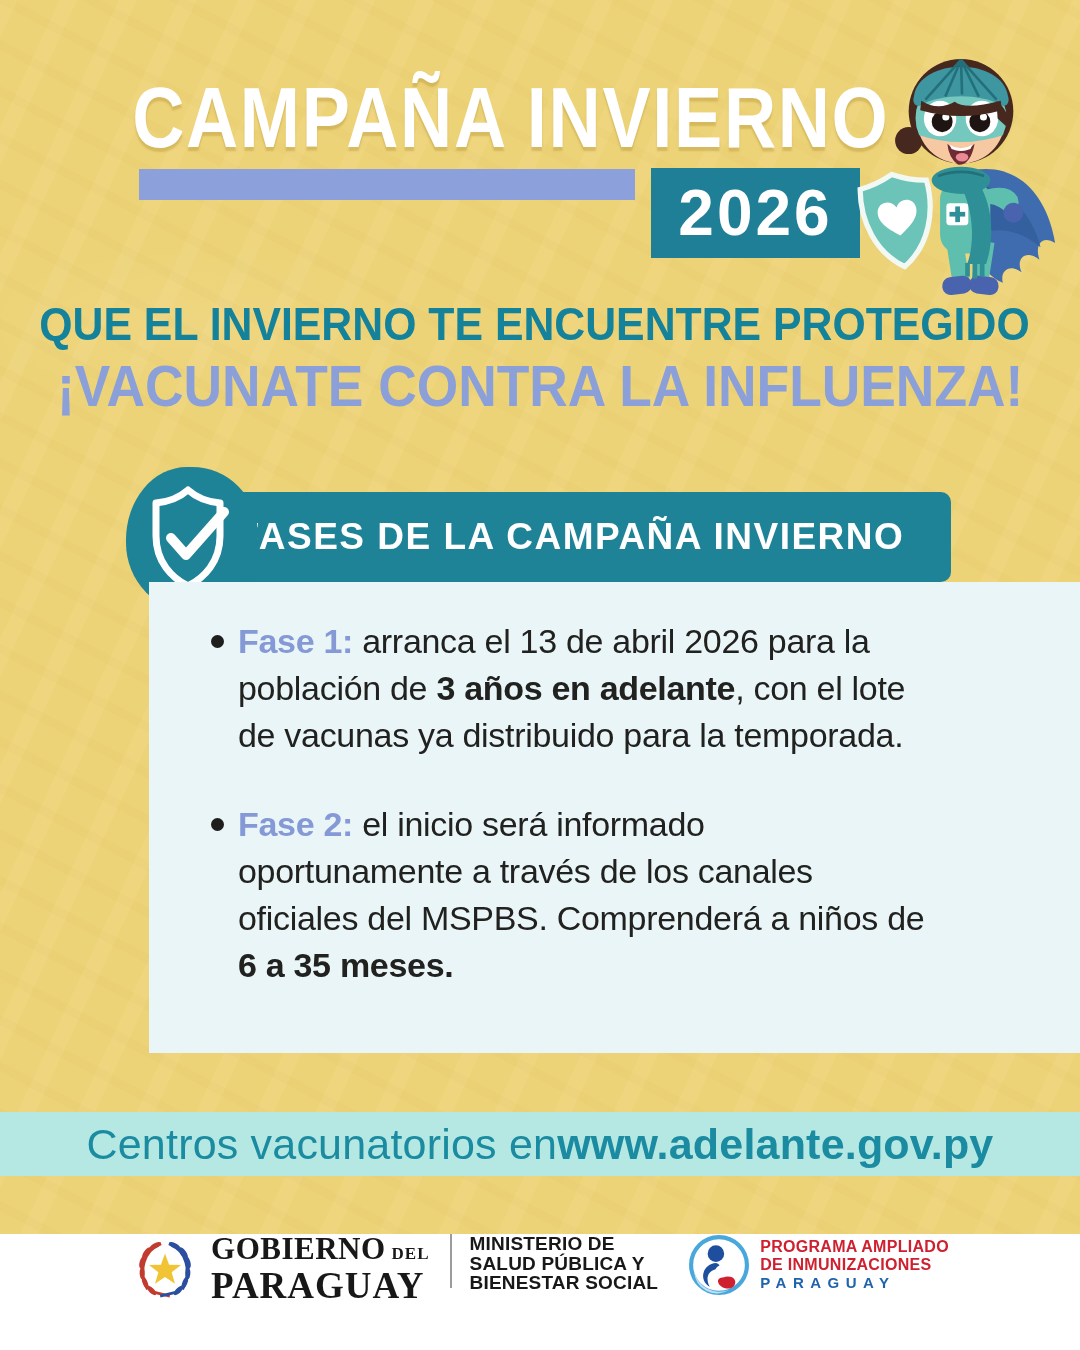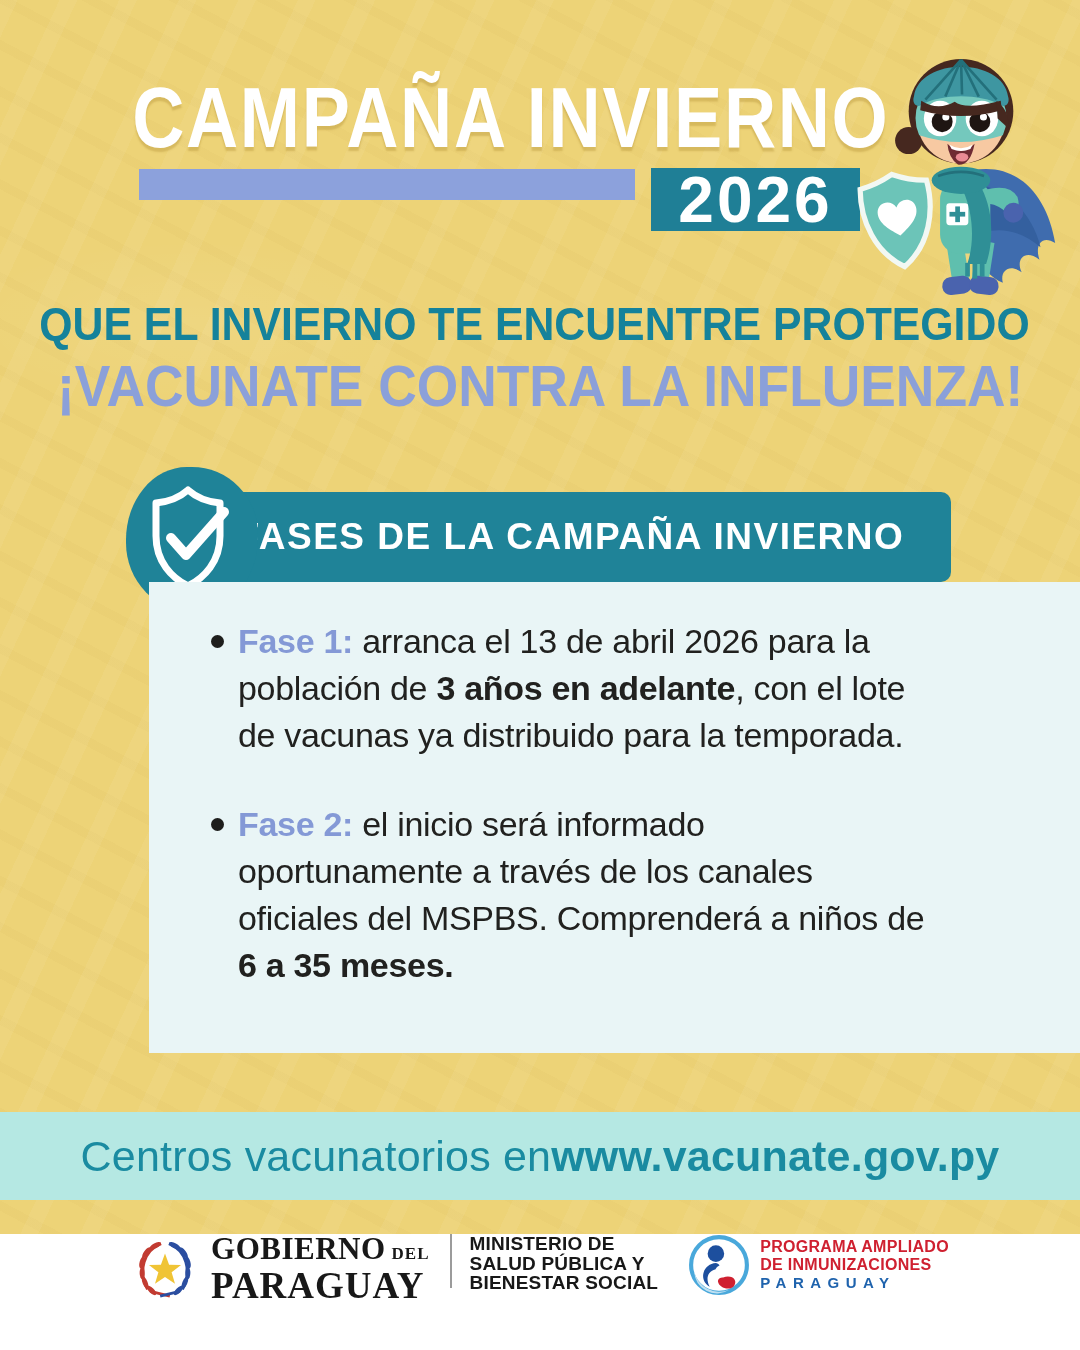--- a/index.html
+++ b/index.html
@@ -19,21 +19,21 @@
   }
   
   .campaign-title{
     position:absolute;left:60px;top:74px;width:800px;text-align:center;
     font-size:86px;font-weight:800;color:#ffffff;letter-spacing:2px;line-height:1;
     text-shadow:0 4px 2px rgba(186,152,62,0.45);white-space:nowrap;
   }
   .campaign-title .squash{display:inline-block;transform:scaleX(0.84);transform-origin:center;}
   .title-bar{position:absolute;left:139px;top:169px;width:496px;height:31px;background:#8ca1dc;}
   .year-badge{
-    position:absolute;left:651px;top:168px;width:209px;height:63px;background:#1f7f96;
+    position:absolute;left:651px;top:168px;width:209px;height:90px;background:#1f7f96;
     display:flex;align-items:center;justify-content:center;
     font-size:64px;font-weight:800;color:#fff;letter-spacing:3px;
   }
   .mascot{position:absolute;left:856px;top:38px;width:210px;height:272px;}
   
   .headline-1{
     position:absolute;left:0;top:300px;width:1068px;text-align:center;
     font-size:46px;font-weight:800;color:#15829b;line-height:1.05;white-space:nowrap;
   }
   .headline-1 .squash{display:inline-block;transform:scaleX(0.93);transform-origin:center;}
@@ -61,21 +61,21 @@
   .phase-bullet{
     flex:0 0 13px;width:13px;height:13px;border-radius:50%;background:#1e1e1c;margin:17px 14px 0 0;
   }
   .phase-text{
     width:690px;font-size:34px;line-height:47px;color:#21211f;letter-spacing:-0.3px;
   }
   .phase-label{color:#8499d6;font-weight:700;}
   .phase-strong{font-weight:700;}
   
   .centers-band{
-    position:absolute;left:0;top:1112px;width:1080px;height:88px;background:#b5e8e3;
+    position:absolute;left:0;top:1112px;width:1080px;height:64px;background:#b5e8e3;
     display:flex;align-items:center;justify-content:center;
     font-size:43px;color:#1a8ba1;letter-spacing:0.2px;
   }
   .centers-band .url{font-weight:800;}
   
   .footer{
     position:absolute;left:0;top:1234px;width:1080px;height:116px;background:#ffffff;
     display:flex;align-items:flex-start;justify-content:center;
   }
   .gov-logo{display:flex;align-items:center;}
@@ -193,21 +193,21 @@
     <div class="phase">
       <span class="phase-bullet"></span>
       <div class="phase-text">
         <span class="phase-label">Fase 2:</span><span> el inicio será informado oportunamente a través de los canales oficiales del MSPBS. Comprenderá a niños de </span><span class="phase-strong">6 a 35 meses.</span><span></span>
       </div>
     </div>
   </div>
 
   <div class="centers-band">
     <span>Centros vacunatorios en </span>
-      <span class="url">www.vacunate.gov.py</span>
+      <span class="url">www.adelante.gov.py</span>
   </div>
 
   <div class="footer">
     <div class="gov-logo">
       <svg width="68" height="64" viewBox="0 0 70 64">
         <path d="M31 6 C13 13 7 34 17 53" fill="none" stroke="#c23b31" stroke-width="3"></path>
         <ellipse cx="25" cy="8" rx="6.5" ry="2.6" fill="#c23b31" transform="rotate(-28 25 8)"></ellipse>
         <ellipse cx="16" cy="15" rx="6.5" ry="2.6" fill="#c23b31" transform="rotate(-52 16 15)"></ellipse>
         <ellipse cx="11.5" cy="25" rx="6.5" ry="2.6" fill="#c23b31" transform="rotate(-74 11.5 25)"></ellipse>
         <ellipse cx="11.5" cy="36" rx="6.5" ry="2.6" fill="#c23b31" transform="rotate(-90 11.5 36)"></ellipse>

